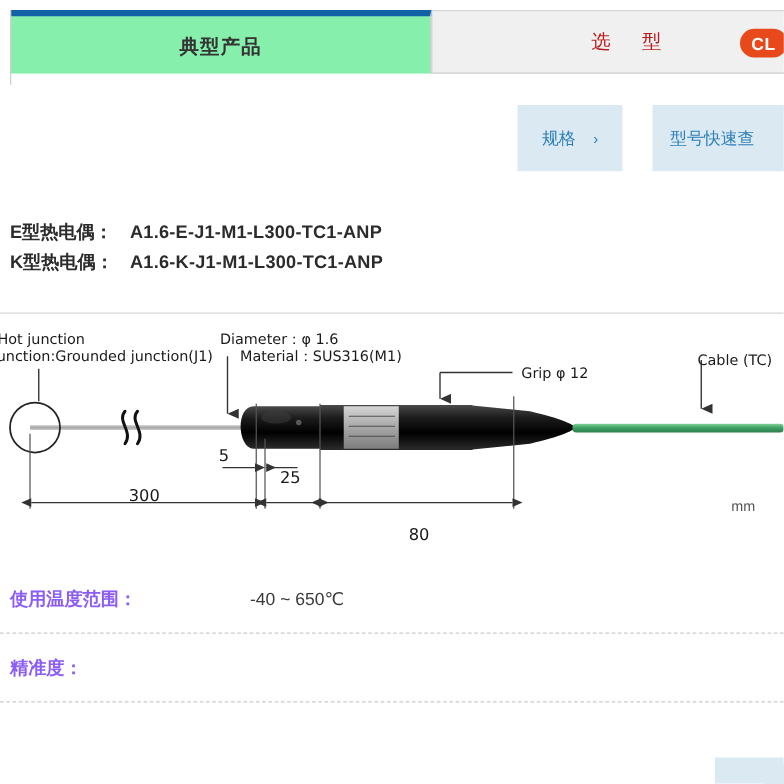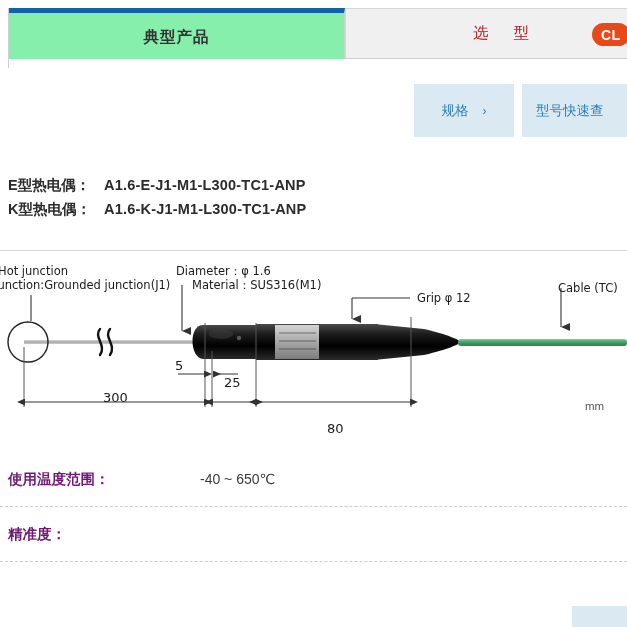--- a/index.html
+++ b/index.html
@@ -108,21 +108,21 @@
     position: absolute;
     height: 53px;
     background: #dbeaf2;
     display: flex;
     align-items: center;
     justify-content: center;
     color: #2d7fb8;
     font-size: 13.5px;
     white-space: nowrap;
   }
-  #btn-spec { left: 414px; top: 84px; width: 100px; gap: 14px; }
+  #btn-spec { left: 414px; top: 84px; width: 84px; gap: 14px; }
   #btn-quick { left: 522px; top: 84px; width: 105px; padding-left: 14px; justify-content: flex-start; }
   .chev { font-size: 12px; color: #2d7fb8; }
 
   
   #models {
     position: absolute;
     left: 0; top: 176px;
     width: 499px;
   }
   .model-row {
@@ -178,21 +178,21 @@
     display: flex;
     align-items: center;
     border-bottom: 1px dashed #cccccc;
   }
   .spec-key {
     width: 200px;
     padding-left: 8px;
     box-sizing: border-box;
     font-size: 14.5px;
     font-weight: bold;
-    color: #701a75;
+    color: #8b5cf6;
   }
   .spec-val {
     font-size: 14px;
     color: #3a3a3a;
   }
 
   
   #bottom-box {
     position: absolute;
     left: 572px;

